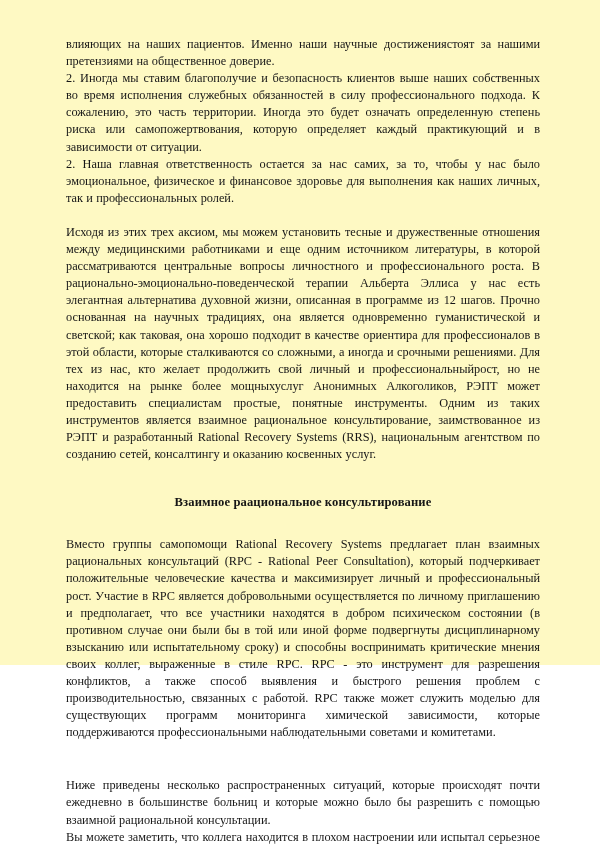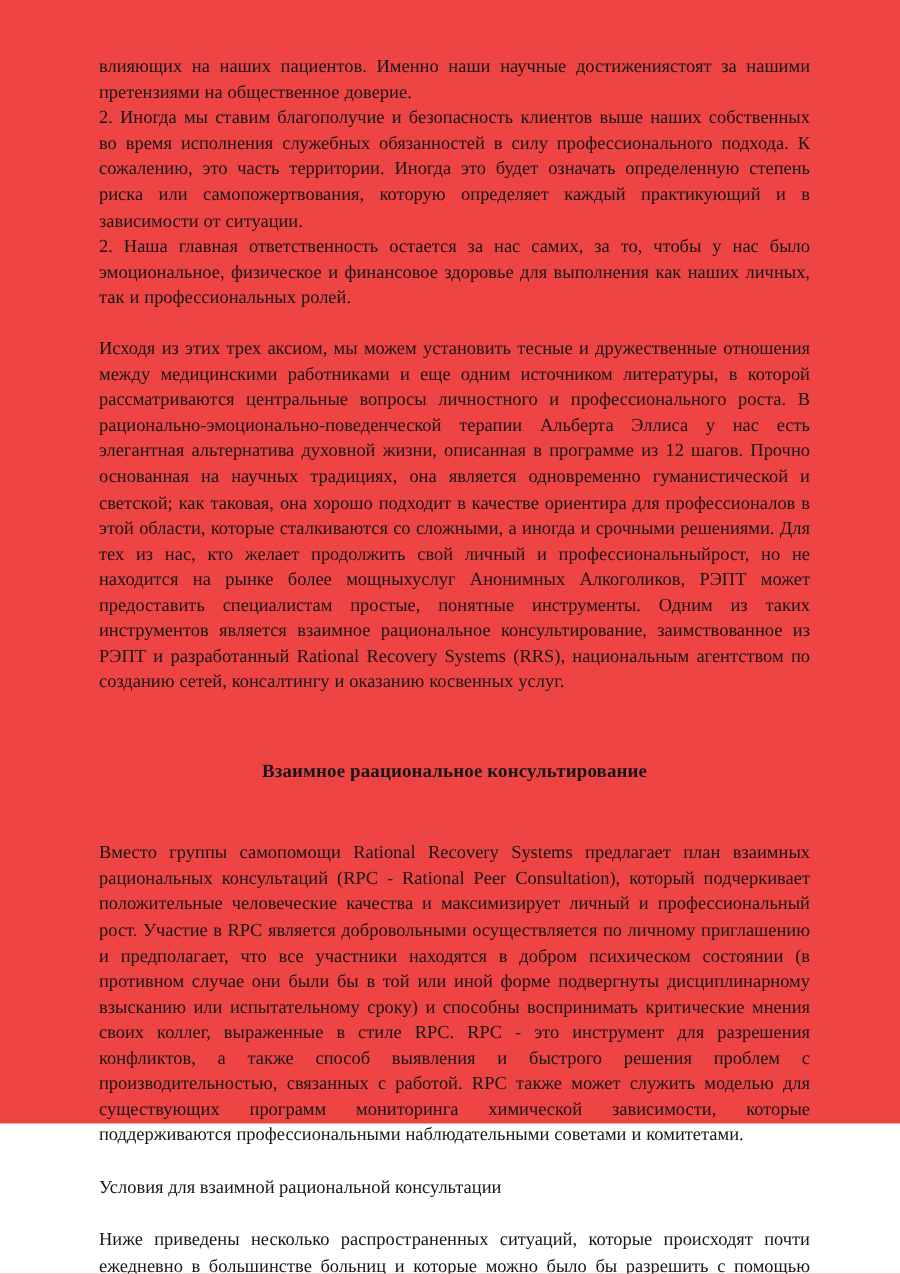--- a/index.html
+++ b/index.html
@@ -12,22 +12,22 @@
     width: 600px;
     height: 849px;
     overflow: hidden;
     font-family: "Liberation Serif", "DejaVu Serif", serif;
     color: #161616;
     -webkit-font-smoothing: antialiased;
   }
   .page {
     position: relative;
     width: 600px;
-    height: 749px;
-    background: #ef4444;
+    height: 665px;
+    background: #fef9c3;
     box-sizing: border-box;
     font-family: Liberation Serif, serif;
   }
   .content {
     position: absolute;
     left: 66px;
     top: 36px;
     width: 474px;
   }
   p.para {
@@ -41,21 +41,21 @@
     word-spacing: 0.02em;
   }
   p.para + p.para {
     margin-top: 0;
   }
   .gap-sm { height: 17px; }
   .gap-md { height: 18px; }
   .gap-head-before { height: 27px; }
   .gap-head-after { height: 22px; }
   h2.heading {
-    margin: 16px;
+    margin: 4px;
     font-size: 12.6px;
     line-height: 16px;
     font-weight: bold;
     text-align: center;
     letter-spacing: 0.1px;
   }
   p.plain {
     margin: 0;
     text-align: left;
     font-size: 12.3px;
@@ -81,22 +81,21 @@
     <div class="gap-head-before"></div>
 
     <h2 class="heading">Взаимное раациональное консультирование</h2>
 
     <div class="gap-head-after"></div>
 
     <p class="para">Вместо группы самопомощи Rational Recovery Systems предлагает план взаимных рациональных консультаций (RPC - Rational Peer Consultation), который подчеркивает положительные человеческие качества и максимизирует личный и профессиональный рост. Участие в RPC является добровольными осуществляется по личному приглашению и предполагает, что все участники находятся в добром психическом состоянии (в противном случае они были бы в той или иной форме подвергнуты дисциплинарному взысканию или испытательному сроку) и способны воспринимать критические мнения своих коллег, выраженные в стиле RPC. RPC - это инструмент для разрешения конфликтов, а также способ выявления и быстрого решения проблем с производительностью, связанных с работой. RPC также может служить моделью для существующих программ мониторинга химической зависимости, которые поддерживаются профессиональными наблюдательными советами и комитетами.</p>
 
     <div class="gap-md"></div>
 
-    <p class="plain">Условия для взаимной рациональной консультации</p>
 
     <div class="gap-md"></div>
 
-    <p class="para">Ниже приведены несколько распространенных ситуаций, которые происходят почти ежедневно в большинстве больниц и которые можно было бы разрешить с помощью взаимной рациональной разозлиться.</p>
+    <p class="para">Ниже приведены несколько распространенных ситуаций, которые происходят почти ежедневно в большинстве больниц и которые можно было бы разрешить с помощью взаимной рациональной консультации.</p>
 
     <p class="para">Вы можете заметить, что коллега находится в плохом настроении или испытал серьезное разочарование на работе, например, пациент неожиданно скончался под его присмотром, возможно, у него была плохая оценка работы и он чувствует себя подавленным, возможно, он переживает развод и так далее. Он пассивен по отношению к неразумному руководителю, от нее может пахнуть алкоголем, он мог разозлиться на требовательного, непокорного клиента, он чрезмерно увлечен какой-то конкретной семьей или пациентом, он всегда выглядит усталым. Ничего не говорится, когда администрация одобряет непрофессиональную практику, конкретный врач проявляет сексуальную агрессию по</p>
 
   </div>
 </div>
 
 </body></html>

